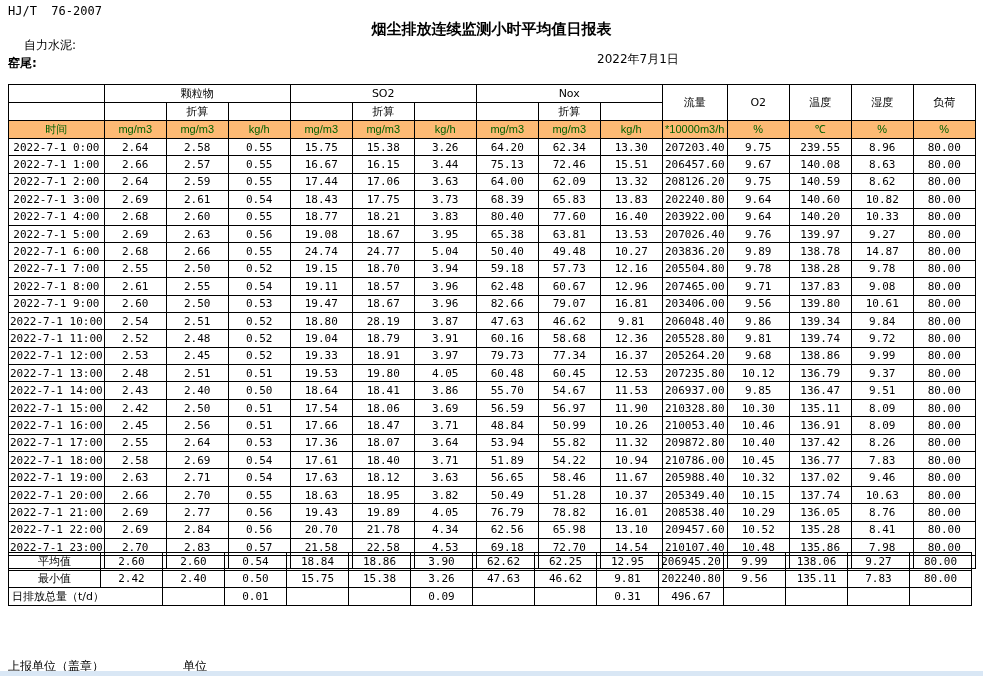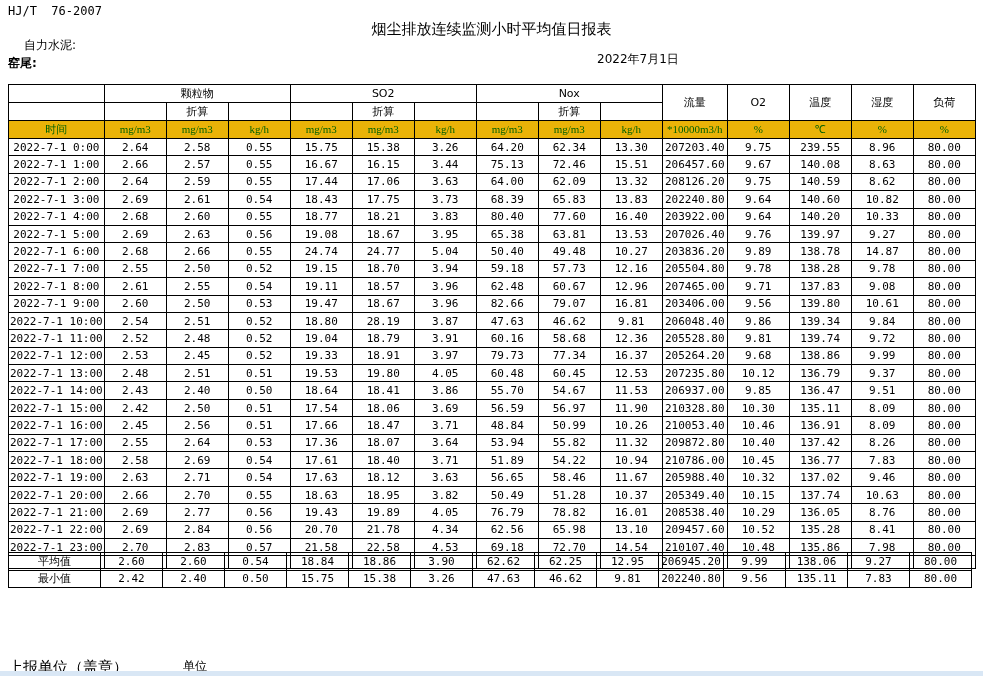--- a/index.html
+++ b/index.html
@@ -1,37 +1,37 @@
 <!DOCTYPE html>
 <html><head>
 <meta charset="utf-8">
 <style>
   html,body{margin:0;padding:0}
   body{width:983px;height:676px;background:#fff;position:relative;overflow:hidden;
        font-family:"DejaVu Sans",sans-serif;color:#000}
   .hdr-std{position:absolute;left:8px;top:4px;font-weight:normal;font-size:12px;white-space:pre;
            font-family:"DejaVu Sans Mono",monospace}
-  .title{position:absolute;left:0;top:20px;width:983px;text-align:center;font-weight:normal;font-size:15px}
+  .title{position:absolute;left:0;top:20px;width:983px;text-align:center;font-weight:bold;font-size:15px}
   .company{position:absolute;left:24px;top:37px;font-weight:normal;font-size:12px}
   .loc{position:absolute;left:8px;top:55px;font-weight:bold;font-size:12px}
   .date{position:absolute;left:597px;top:51px;font-size:12px}
   table{border-collapse:collapse;table-layout:fixed;font-size:11px}
   td{border:1px solid #000;text-align:center;padding:0 1px;height:16.4px;overflow:hidden;
      white-space:nowrap;font-family:"DejaVu Sans Mono","DejaVu Sans",monospace;line-height:1}
   thead td{font-family:"DejaVu Sans","Liberation Sans",sans-serif;height:17px}
-  tr.green td{background:#eab308;color:#006100;font-family:Liberation Serif, serif}
+  tr.green td{background:#fdba74;color:#006100;font-family:Liberation Sans, sans-serif}
   #main-table{position:absolute;left:8px;top:84px}
   #summary-table{position:absolute;left:8px;top:552px}
   #summary-table td{height:16.6px}
   .t{font-family:"DejaVu Sans Mono",monospace}
   .lbl{font-family:"DejaVu Sans",sans-serif}
   .lbl-left{font-family:"DejaVu Sans",sans-serif;text-align:left;padding-left:3px}
   .spacer td{height:12px}
   .note{position:absolute;left:8px;top:680px;font-size:11px;font-family:"DejaVu Sans Mono","DejaVu Sans",monospace}
-  .report-unit{position:absolute;left:8px;top:658px;font-size:15px}
+  .report-unit{position:absolute;left:8px;top:658px;font-size:12px}
   .unit-label{position:absolute;left:183px;top:658px;font-size:12px}
   .bottom-strip{position:absolute;left:0;top:671px;width:983px;height:5px;background:#d9e7f5}
 </style>
 </head>
 <body>
 
 <div class="hdr-std">HJ/T  76-2007</div>
 <div class="title">烟尘排放连续监测小时平均值日报表</div>
 <div class="company">自力水泥:</div>
 <div class="loc">窑尾:</div>
@@ -574,19 +574,35 @@
         <td>3.26</td>
         <td>47.63</td>
         <td>46.62</td>
         <td>9.81</td>
         <td>202240.80</td>
         <td>9.56</td>
         <td>135.11</td>
         <td>7.83</td>
         <td>80.00</td>
       </tr>
+      <tr>
+        <td class="lbl-left" colspan="2">日排放总量（t/d）</td>
+        <td></td>
+        <td>0.01</td>
+        <td></td>
+        <td></td>
+        <td>0.09</td>
+        <td></td>
+        <td></td>
+        <td>0.31</td>
+        <td>496.67</td>
+        <td></td>
+        <td></td>
+        <td></td>
+        <td></td>
+      </tr>
     </tbody>
 </table>
 
 <div class="note">烟气日排放总量*10000m3/h</div>
 <div class="report-unit">上报单位（盖章）</div>
 <div class="unit-label">单位</div>
 <div class="bottom-strip"></div>
 
 </body></html>

